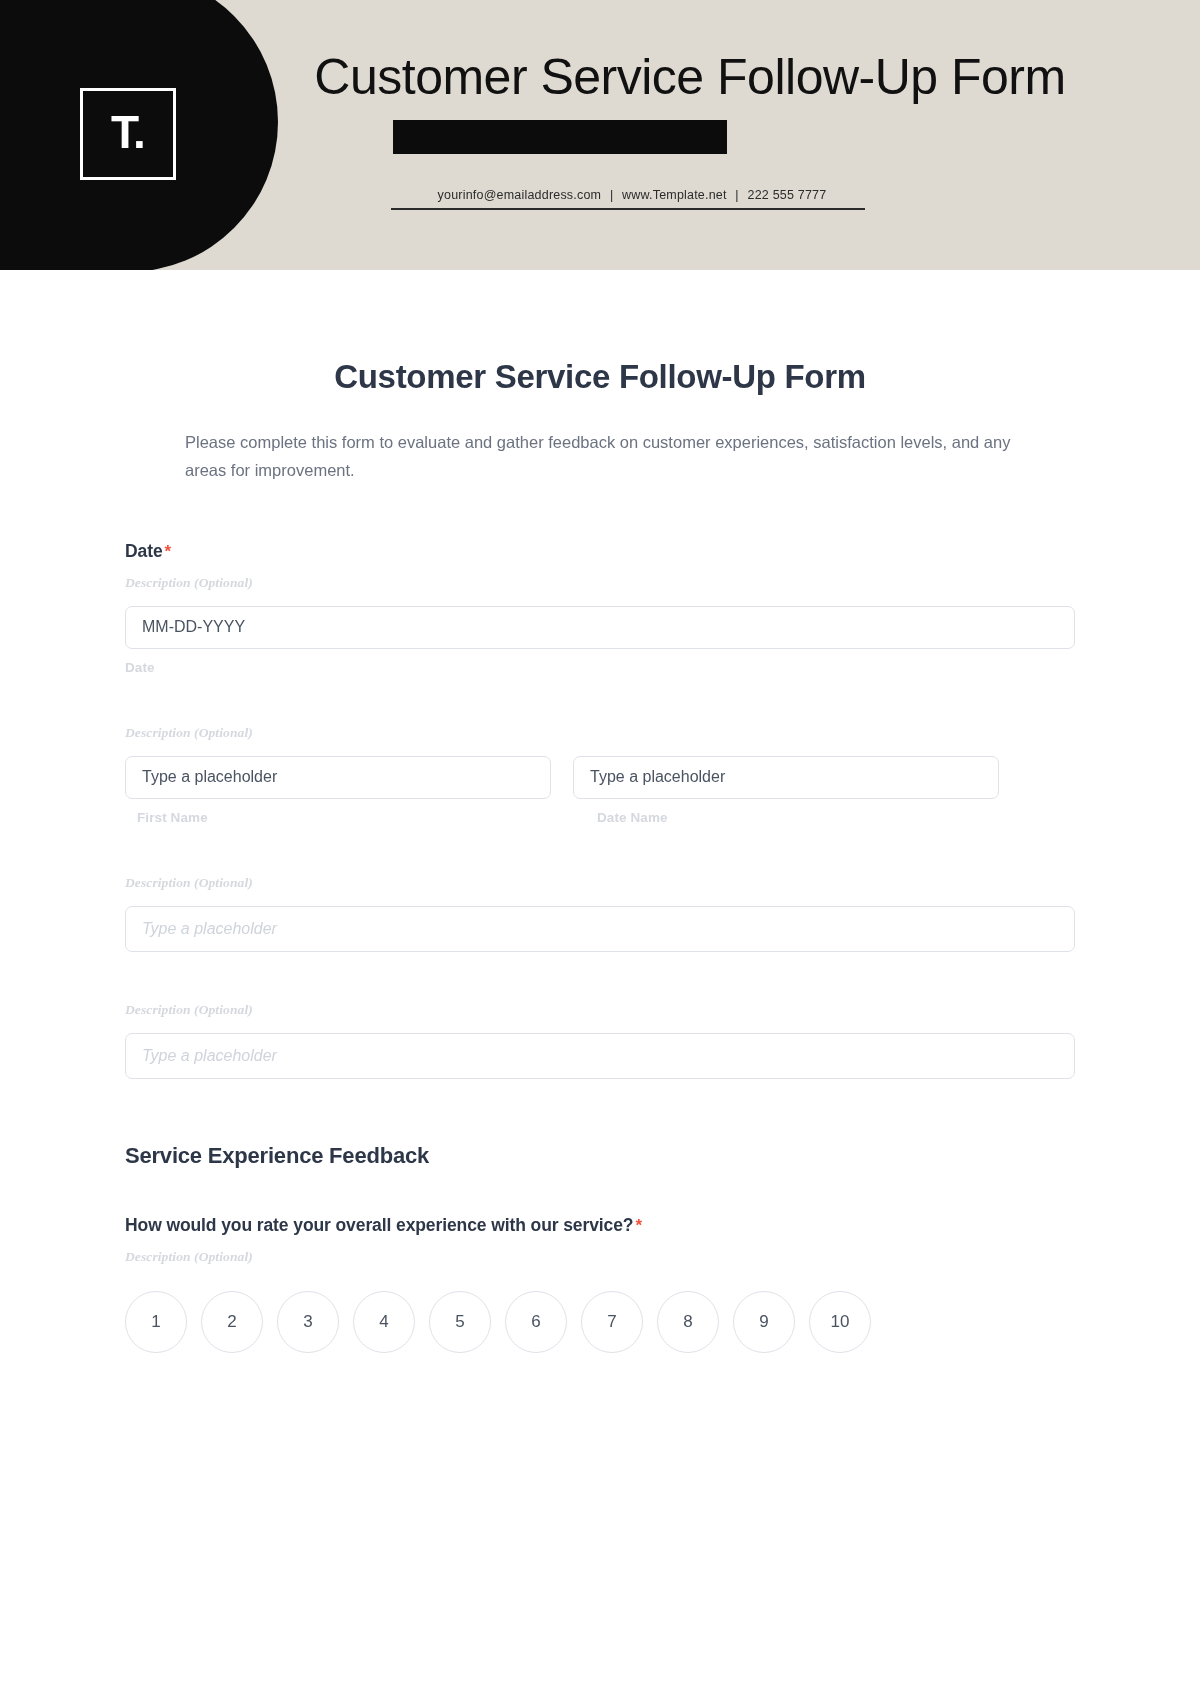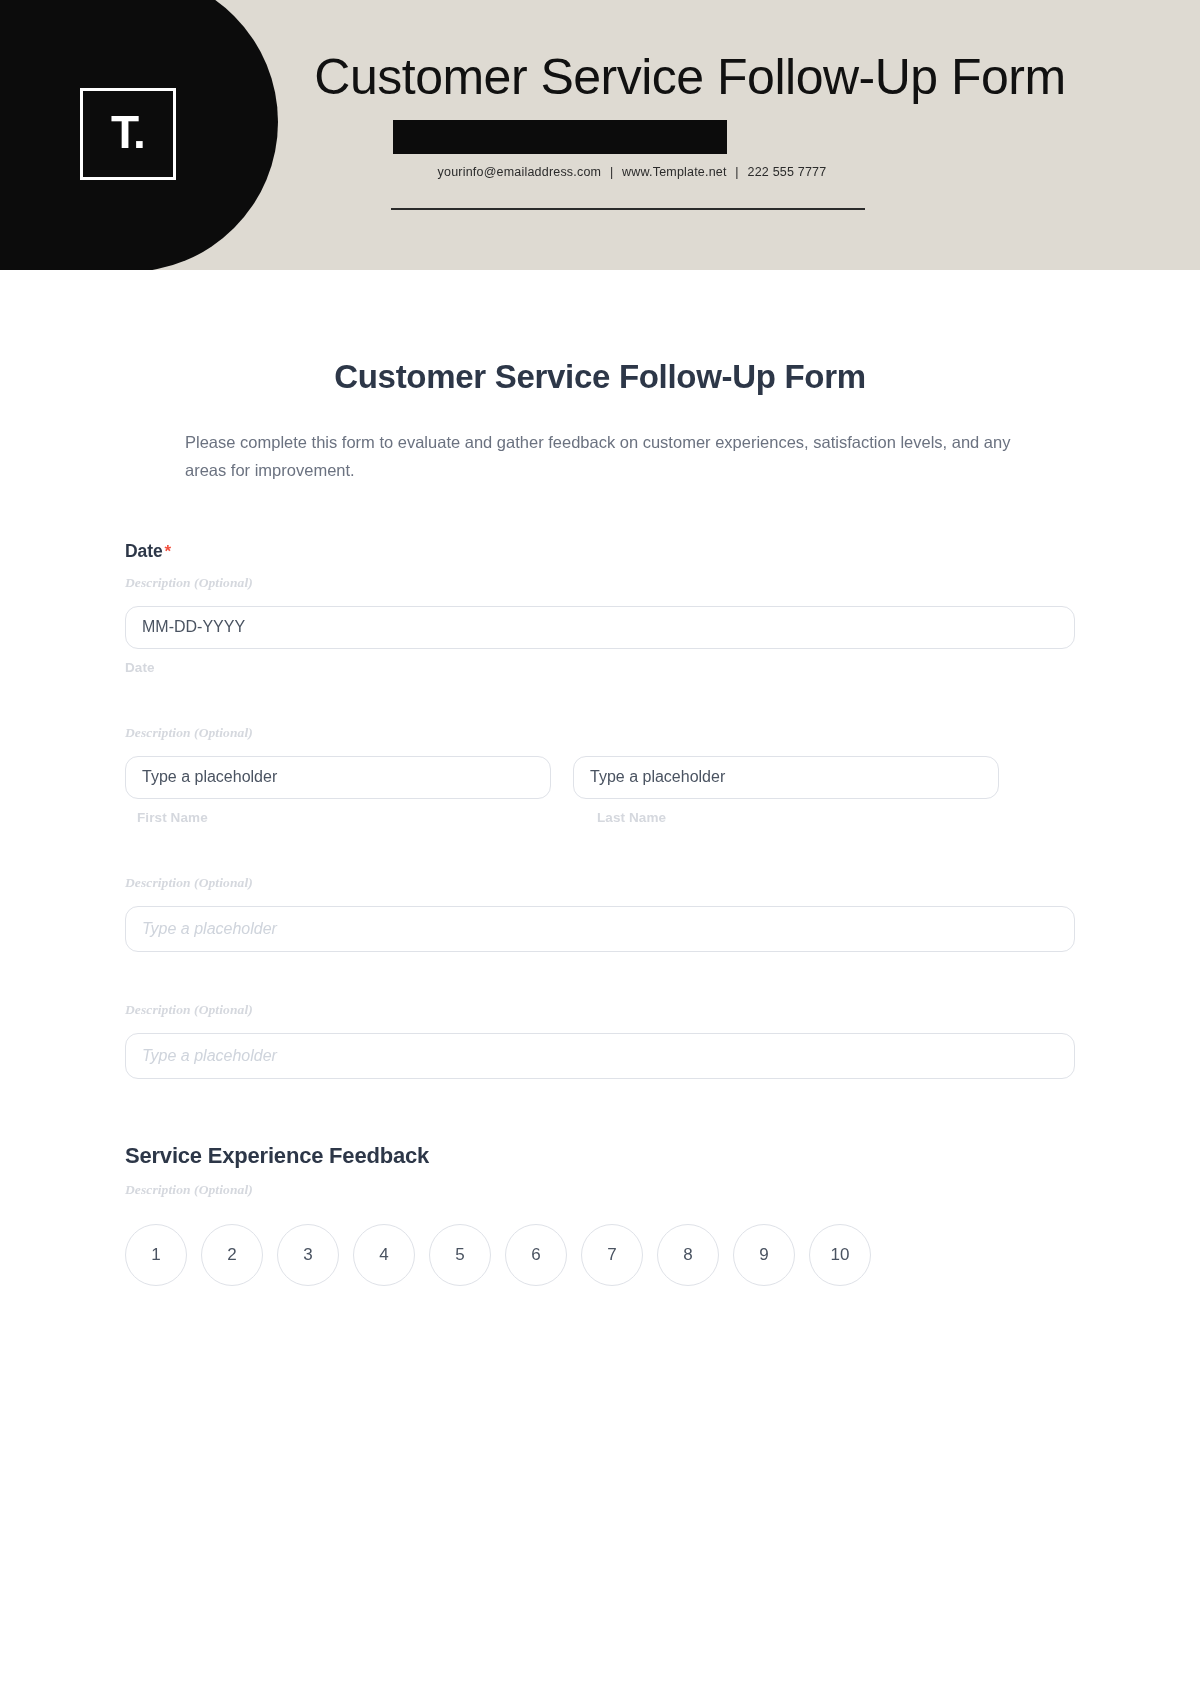--- a/index.html
+++ b/index.html
@@ -70,21 +70,21 @@
     left: 393px;
     top: 120px;
     width: 334px;
     height: 34px;
     background: #0c0c0c;
   }
 
   .lh-contact {
     position: absolute;
     left: 391px;
-    top: 165px;
+    top: 188px;
     width: 482px;
     text-align: center;
     font-size: 12.5px;
     color: #2b2b2b;
     letter-spacing: 0.2px;
     white-space: nowrap;
   }
   .lh-contact .sep { padding: 0 5px; }
 
   .lh-rule {
@@ -146,21 +146,21 @@
     color: #d5d8de;
     letter-spacing: 0.1px;
     font-family: Liberation Serif, serif;
   }
 
   .input-row { display: flex; gap: 22px; margin-top: 15px; }
 
   .text-input {
     height: 43px;
     border: 1px solid #dfe2e8;
-    border-radius: 13px;
+    border-radius: 7px;
     background: #ffffff;
     display: flex;
     align-items: center;
     padding: 0 16px;
     font-size: 16px;
     color: #4a5361;
     width: 100%;
   }
   .text-input.half { width: 426px; flex: none; }
   .text-input.tall { height: 46px; }
@@ -254,40 +254,43 @@
   </div>
 
   <div class="field-block">
     <div class="field-hint">Description (Optional)</div>
     <div class="input-row">
       <div class="text-input half">Type a placeholder</div>
       <div class="text-input half">Type a placeholder</div>
     </div>
     <div class="sub-label-row">
       <div class="sub-label half">First Name</div>
-      <div class="sub-label half">Last Name</div>
+      <div class="sub-label half">Date Name</div>
     </div>
   </div>
 
   <div class="field-block">
     <div class="field-hint">Description (Optional)</div>
     <div class="input-row">
       <div class="text-input tall ghost">Type a placeholder</div>
     </div>
   </div>
 
   <div class="field-block">
     <div class="field-hint">Description (Optional)</div>
     <div class="input-row">
       <div class="text-input tall ghost">Type a placeholder</div>
     </div>
   </div>
 
   <div class="section-heading">Service Experience Feedback</div>
 
+  <div class="question-label">
+    <span>How would you rate your overall experience with our service?</span><span class="req-star">*</span>
+  </div>
   <div class="field-hint">Description (Optional)</div>
 
   <div class="rating-row">
     <div class="rating-circle">1</div>
     <div class="rating-circle">2</div>
     <div class="rating-circle">3</div>
     <div class="rating-circle">4</div>
     <div class="rating-circle">5</div>
     <div class="rating-circle">6</div>
     <div class="rating-circle">7</div>

